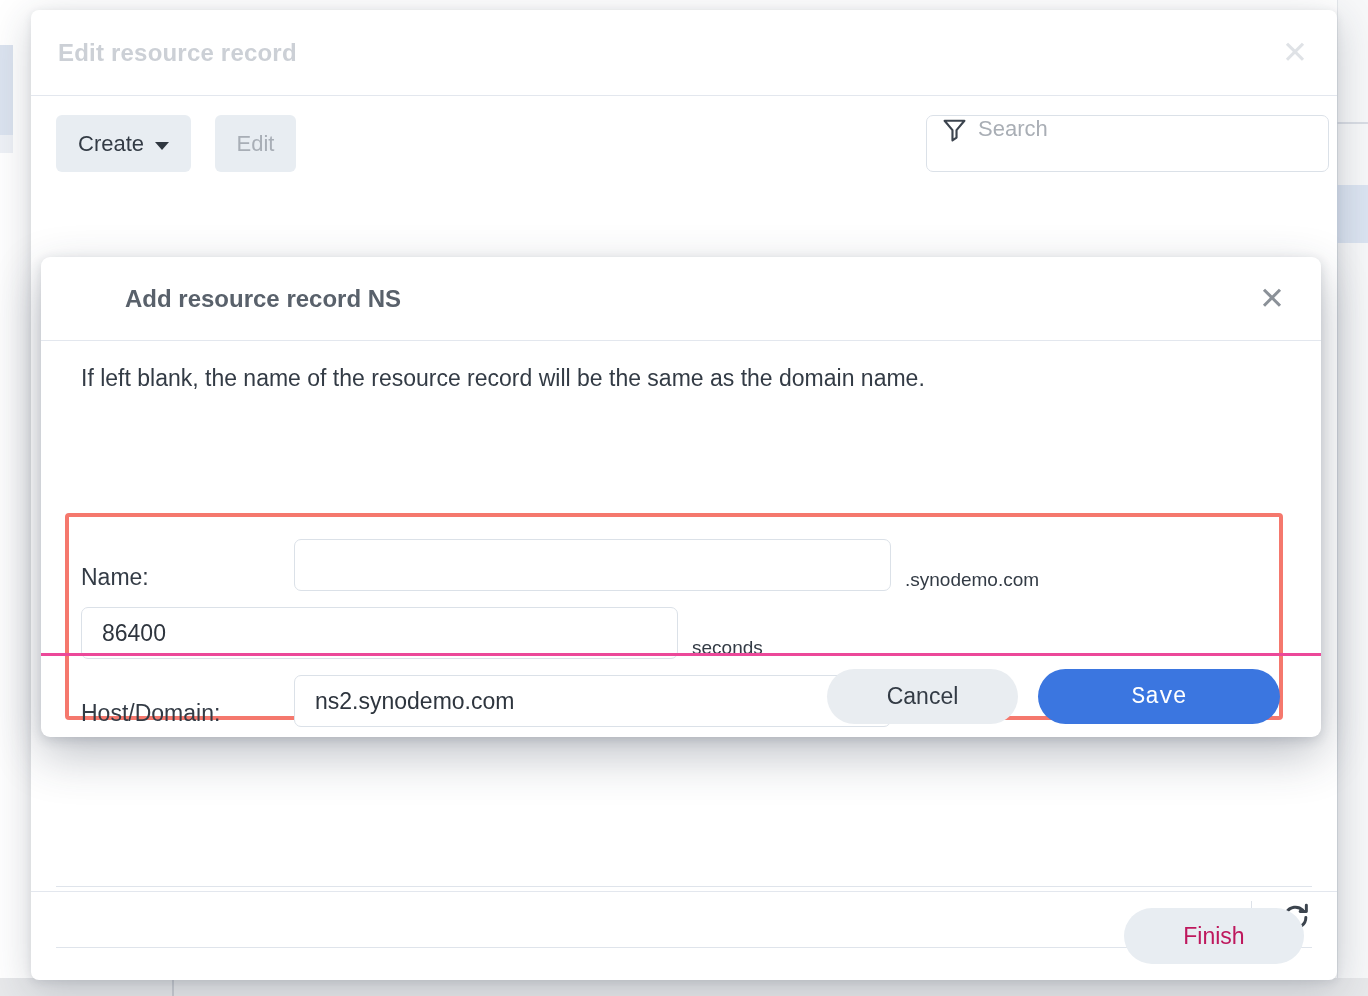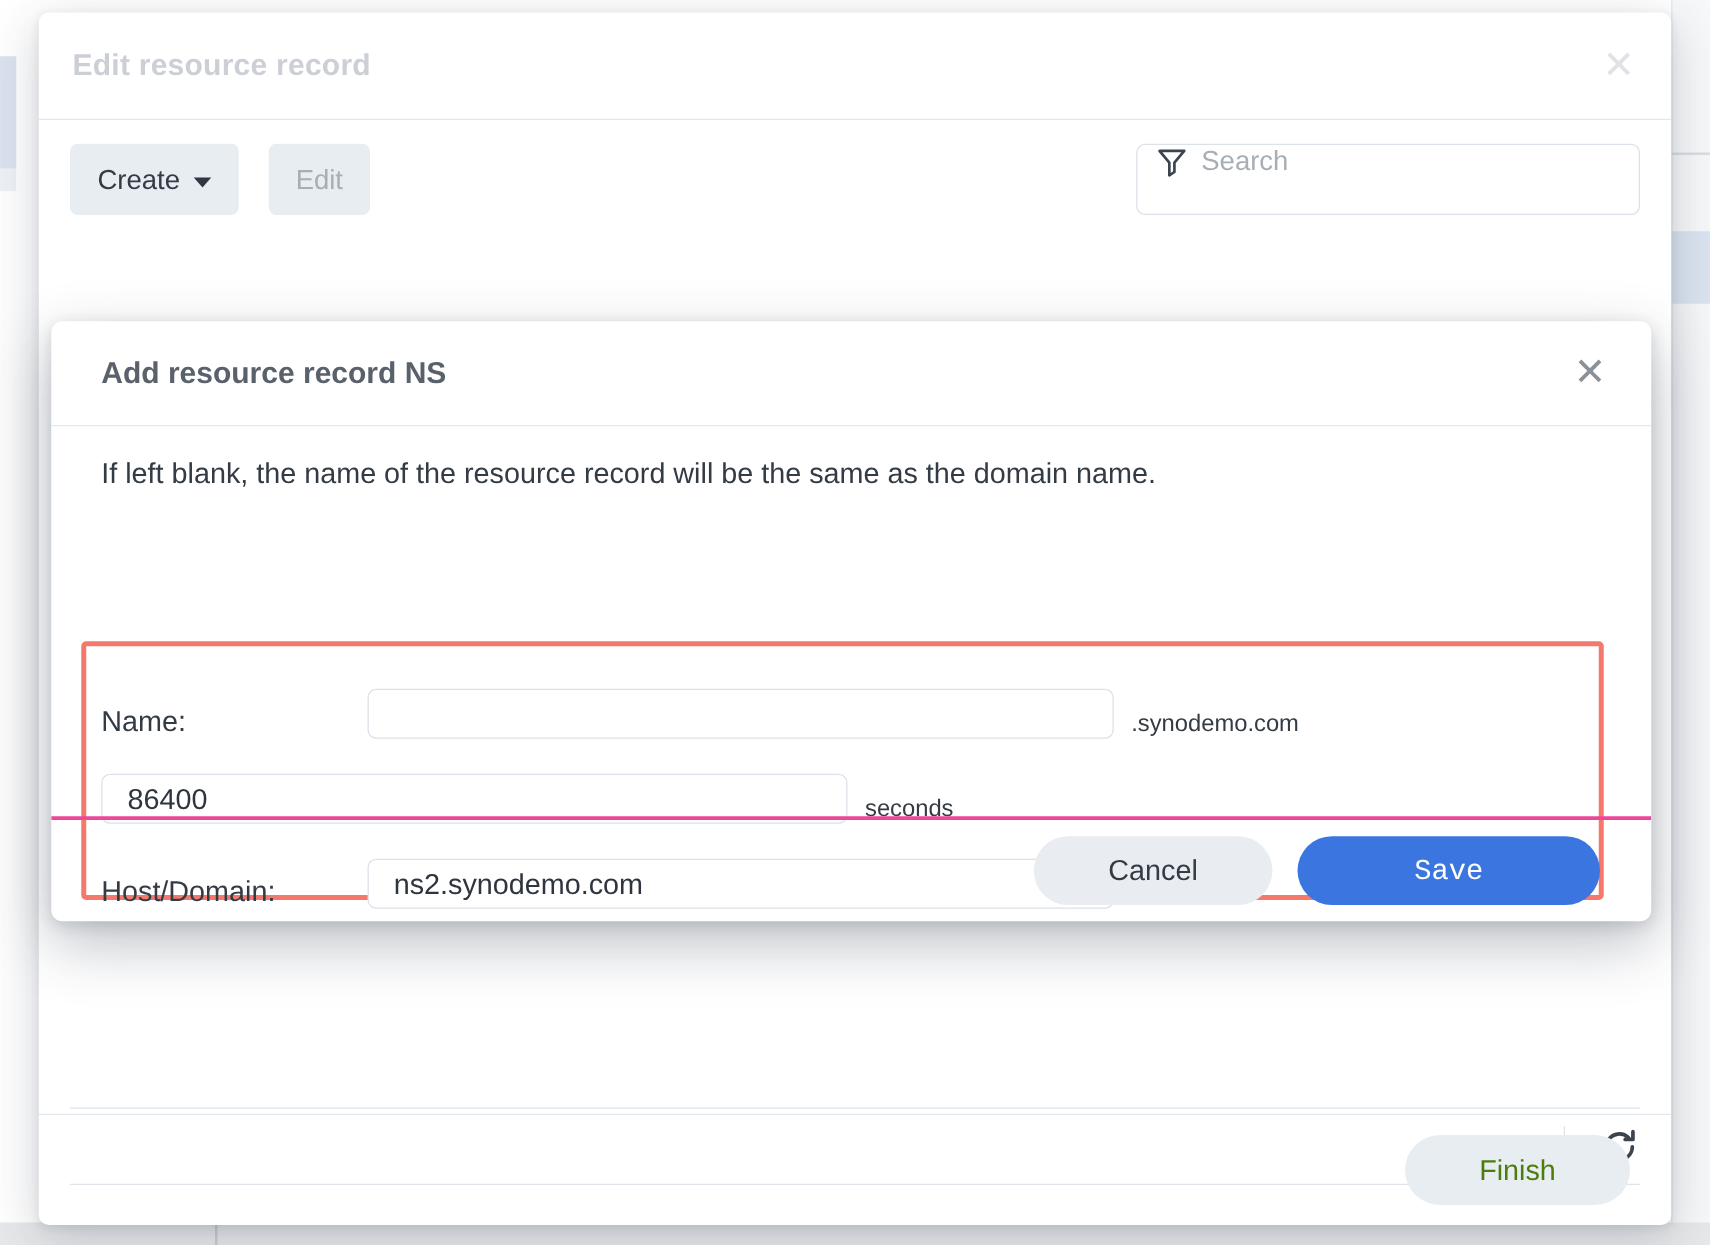--- a/index.html
+++ b/index.html
@@ -60,21 +60,21 @@
     position: absolute; right: 20px; top: 50%; transform: translateY(-50%);
     width: 44px; height: 44px; display: flex; align-items: center; justify-content: center;
     color: #dfe2e6; font-size: 31px; font-weight: 300; line-height: 1; cursor: pointer;
     font-family: "DejaVu Sans", sans-serif;
   }
 
   #outer-body { position: relative; height: 795px; }
 
   
   #toolbar {
-    position: absolute; left: 25px; top: 19px; right: 25px; height: 58px;
+    position: absolute; left: 25px; top: 19px; right: 8px; height: 58px;
   }
   .tb-btn {
     height: 57px; border: none; border-radius: 6px;
     background: #e8edf2; font-size: 22px; color: #333b45;
     padding: 0 22px; font-family: "Liberation Sans", sans-serif;
     display: inline-flex; align-items: center; gap: 11px; vertical-align: top;
     cursor: pointer;
   }
   .tb-btn.disabled { color: #a8aeb6; cursor: default; }
   .caret {
@@ -125,34 +125,34 @@
   #refresh-btn { width: 34px; height: 34px; display: flex; align-items: center; justify-content: center; cursor: pointer; }
 
   
   #outer-footer {
     position: absolute; left: 0; right: 0; top: 881px; height: 89px;
     border-top: 1px solid #e3e7ee; display: flex; align-items: center;
     justify-content: flex-end; padding-right: 33px;
   }
   #finish-btn {
     height: 56px; min-width: 180px; border-radius: 28px; border: none;
-    background: #e8edf2; color: #4d7c0f; font-size: 23px;
+    background: #e8edf2; color: #be185d; font-size: 23px;
     font-family: "Liberation Sans", sans-serif; cursor: pointer;
   }
 
   
   #modal {
     position: absolute; left: 41px; top: 257px; width: 1280px; height: 480px;
     background: #ffffff; border-radius: 9px;
     box-shadow: 0 18px 48px rgba(40,50,70,.30), 0 3px 12px rgba(40,50,70,.16);
     overflow: hidden;
   }
   #modal-header {
     position: relative; height: 84px; border-bottom: 1px solid #e3e7ee;
-    display: flex; align-items: center;
+    display: flex; align-items: center; padding-left: 44px;
   }
   #modal-title {
     margin-left: 40px; font-size: 24px; font-weight: bold; color: #59616b;
   }
   #modal-close {
     position: absolute; right: 28px; top: 50%; transform: translateY(-50%);
     width: 42px; height: 42px; display: flex; align-items: center; justify-content: center;
     color: #8b9198; font-size: 31px; font-weight: 400; line-height: 1; cursor: pointer;
     font-family: "DejaVu Sans", sans-serif;
   }
@@ -165,21 +165,21 @@
     position: absolute; left: 24px; top: 172px; width: 1218px; height: 207px;
     border: 4px solid #f5786d; border-radius: 4px;
   }
 
   #form-rows {
     position: absolute; left: 40px; top: 182px; width: 1190px;
   }
   .form-row { display: flex; align-items: flex-end; height: 68px; }
   .f-label { width: 213px; font-size: 23px; color: #333b45; }
   .f-input {
-    width: 597px; height: 40px; border: 1px solid #dbe1e8; border-radius: 7px;
+    width: 597px; height: 52px; border: 1px solid #dbe1e8; border-radius: 7px;
     background: #fff; font-size: 23px; color: #2e353e; padding: 0 20px;
     font-family: "Liberation Sans", sans-serif; outline: none;
   }
   .f-suffix { margin-left: 14px; font-size: 19px; color: #333b45; }
 
   #modal-footer {
     position: absolute; left: 0; right: 0; top: 396px; height: 84px;
     border-top: 3px solid #ec4899; display: flex; align-items: center;
     justify-content: flex-end; padding-right: 41px; gap: 20px;
   }

